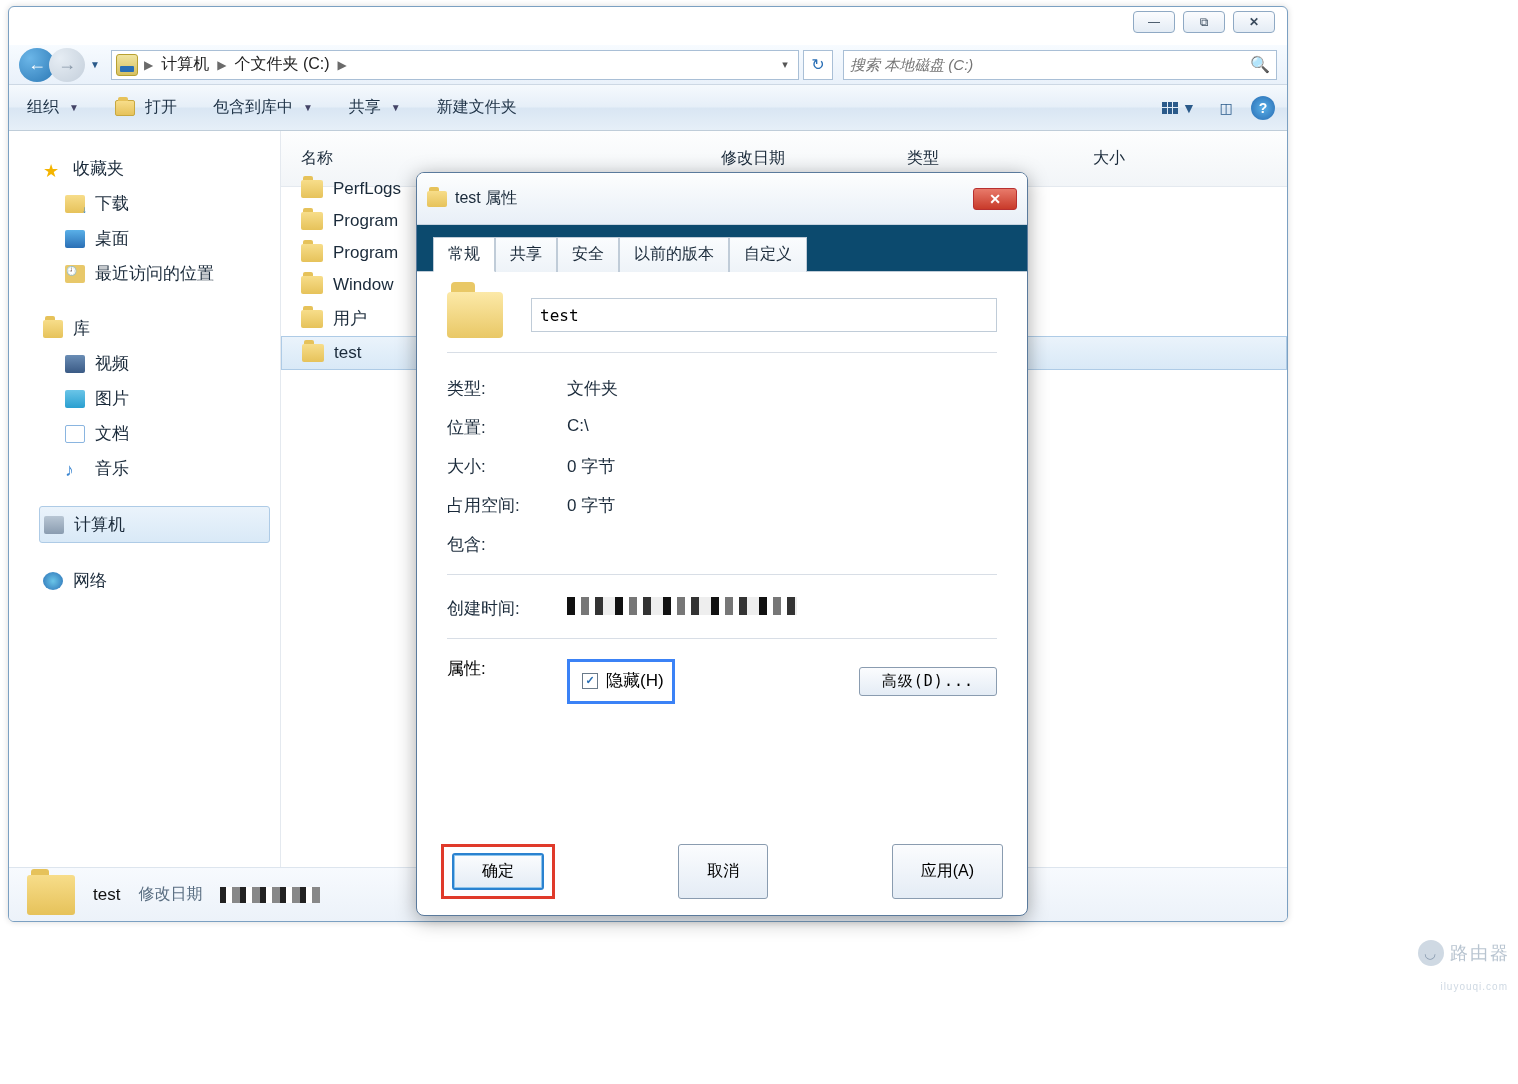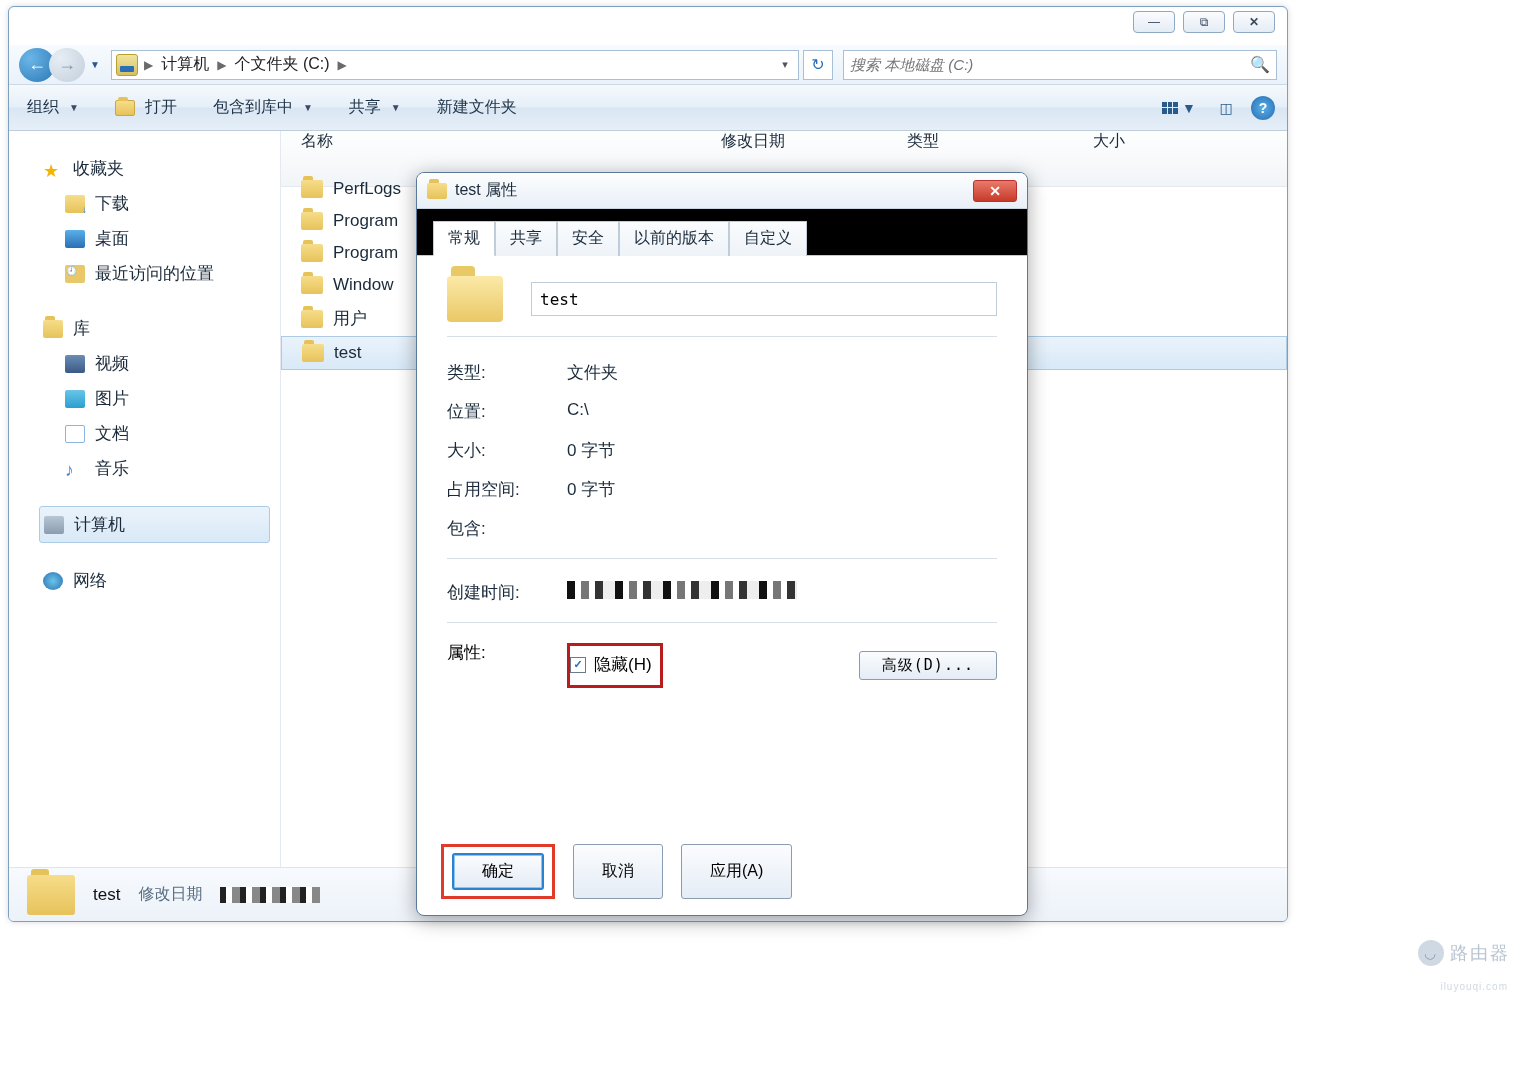--- a/index.html
+++ b/index.html
@@ -35,21 +35,21 @@
   .tb-folder-icon { width:20px;height:16px;background:linear-gradient(#f7dd8a,#e6c25a);border:1px solid #c8a840;border-radius:2px;position:relative; }
   .tb-folder-icon::before{content:"";position:absolute;top:-4px;left:2px;width:10px;height:4px;background:#e6c25a;border-radius:2px 2px 0 0;}
   .tb-right { margin-left:auto; display:flex; align-items:center; gap:10px; }
   .view-btn,.pane-btn,.help-btn { width:30px;height:24px;border:1px solid transparent;border-radius:3px;display:flex;align-items:center;justify-content:center;font-size:14px;color:#2a5a8a;cursor:pointer; }
   .view-btn { width:44px; position:relative; }
   .view-grid { width:16px;height:12px;display:grid;grid-template-columns:repeat(3,1fr);grid-template-rows:repeat(2,1fr);gap:1px; }
   .view-grid span{background:#2a5a8a;}
   .help-btn { color:#fff;background:radial-gradient(circle,#5ab0e8,#2a6fb5);border-radius:50%;width:24px;height:24px;font-weight:bold; }
 
   
-  .cols-hdr { position:absolute; top:124px; left:272px; right:0; height:56px; background:linear-gradient(#fdfefe,#f2f5f8); border-bottom:1px solid #e4e9ef; display:flex; font-size:16px; color:#1a2a3a; padding-left:20px; }
+  .cols-hdr { position:absolute; top:124px; left:272px; right:0; height:56px; background:linear-gradient(#fdfefe,#f2f5f8); border-bottom:1px solid #e4e9ef; display:flex; align-items:center; font-size:16px; color:#1a2a3a; padding-left:20px; }
   .col-name{flex:0 0 420px;} .col-mod{flex:0 0 186px;} .col-type{flex:0 0 186px;} .col-size{flex:0 0 160px;}
 
   
   .tree { position:absolute; top:124px; left:0; width:272px; bottom:54px; background:#fff; border-right:1px solid #e4e9ef; padding:20px 10px 10px 30px; }
   .tnode { display:flex;align-items:center;gap:10px;font-size:17px;color:#1a2a3a;padding:6px 4px;cursor:pointer;border-radius:3px; }
   .tnode.sel { background:linear-gradient(#eaf3fb,#d9e9f7); border:1px solid #aecbe6; }
   .tindent { padding-left:26px; }
   .tspace { height:20px; }
   .ticon { width:20px;height:18px;display:inline-block;flex-shrink:0; }
   .star { color:#f4b400;font-size:18px; }
@@ -77,48 +77,48 @@
   
   .details { position:absolute; left:0; right:0; bottom:0; height:54px; border-top:1px solid #dde5ee; background:linear-gradient(#f7fafe,#ecf2f9); display:flex;align-items:center;padding:4px 18px;gap:18px;font-size:16px;color:#2a3a4a; }
   .det-icon { width:48px;height:40px;background:linear-gradient(#f7dd8a,#e6c25a);border-radius:3px;position:relative; }
   .det-icon::before{content:"";position:absolute;top:-6px;left:4px;width:18px;height:6px;background:#e6c25a;border-radius:3px 3px 0 0;}
   .det-name{font-size:17px;color:#111;}
   .det-lbl{color:#5a6e82;}
   .det-redact{width:100px;height:16px;background:repeating-linear-gradient(90deg,#222 0 6px,#fff 6px 12px,#888 12px 20px);}
 
   
   .dialog { position:absolute; left:416px; top:172px; width:612px; height:744px; border:1px solid #5a7a9c; border-radius:8px; background:#fff; box-shadow:0 4px 20px rgba(0,0,0,.35); overflow:hidden; }
-  .dlg-title { height:36px; background:linear-gradient(#fdfefe,#e8eff7); border-bottom:1px solid #c8d4e0; display:flex;align-items:center;padding:0 10px;gap:8px; }
+  .dlg-title { height:52px; background:linear-gradient(#fdfefe,#e8eff7); border-bottom:1px solid #c8d4e0; display:flex;align-items:center;padding:0 10px;gap:8px; }
   .dlg-title .fi-folder{width:20px;height:16px;}
   .dlg-title-txt { font-size:16px;color:#1a2a3a;flex:1; }
   .dlg-close { width:44px;height:22px;border:1px solid #b83030;border-radius:3px;background:linear-gradient(#e87a6a,#c83a2a);color:#fff;display:flex;align-items:center;justify-content:center;font-weight:bold;cursor:pointer;font-size:14px; }
-  .tabs { display:flex; padding:12px 16px 0 16px; gap:0; border-bottom:1px solid #c0ccd8; background:#000000; }
+  .tabs { display:flex; padding:12px 16px 0 16px; gap:0; border-bottom:1px solid #c0ccd8; background:#0c4a6e; }
   .tab { padding:6px 14px; font-size:16px; color:#1a2a3a; border:1px solid #c0ccd8; border-bottom:none; background:linear-gradient(#fafcfe,#eef3f8); margin-bottom:-1px;cursor:pointer; }
   .tab.active { background:#fff; border-bottom:1px solid #fff; }
   .dlg-body { padding:20px 30px 12px 30px; }
   .dlg-icon-row { display:flex;align-items:center;gap:28px;margin-bottom:16px;padding-bottom:14px;border-bottom:1px solid #d8dee6; }
   .big-folder { width:56px;height:46px;background:linear-gradient(#fce9a8,#e9c866);border-radius:4px;position:relative; }
   .big-folder::before{content:"";position:absolute;top:-10px;left:4px;width:24px;height:10px;background:#e9c866;border-radius:4px 4px 0 0;}
   .name-input { flex:1;height:34px;border:1px solid #c0ccd8;padding:4px 8px;font-size:16px;font-family:Consolas,monospace; }
   .prop-row { display:flex; padding:8px 0; font-size:17px; color:#1a2a3a; }
   .prop-lbl { flex:0 0 120px; }
   .prop-val { flex:1; }
   .sep-line { height:1px;background:#d8dee6;margin:10px 0 14px 0; }
   .redact-val { width:230px;height:18px;background:repeating-linear-gradient(90deg,#111 0 8px,#fff 8px 14px,#777 14px 22px,#fff 22px 28px,#333 28px 36px,#eee 36px 48px); }
   .attr-section { display:flex; font-size:17px; }
   .attr-lbl { flex:0 0 120px;padding-top:4px; }
   .attr-col { flex:1; }
   .chk-row { display:flex;align-items:center;gap:8px;padding:3px 0; }
   .chk { width:16px;height:16px;border:1px solid #6a7a8a;background:#fff;display:flex;align-items:center;justify-content:center;font-size:11px;color:#2a6fb5;flex-shrink:0; }
   .chk.tri { background:linear-gradient(#3a85d0,#2a6fb5); }
   .chk.tri::after{content:"";width:8px;height:8px;background:#fff;}
   .chk.on::after{content:"✓";font-weight:bold;}
-  .red-box { border:3px solid #b91c1c; padding:4px 8px 6px 0; display:inline-flex;justify-content:flex-end; }
+  .red-box { border:3px solid #3b82f6; padding:4px 8px 6px 12px; display:inline-flex;justify-content:flex-end; }
   .adv-btn { float:right; padding:4px 22px; border:1px solid #8a9cb0;border-radius:3px;background:linear-gradient(#fbfcfe,#e4ecf5);font-size:15px;cursor:pointer;font-family:SimSun,monospace;letter-spacing:1px; }
-  .dlg-btns { position:absolute; bottom:16px; left:0; right:0; display:flex; justify-content:flex-start; gap:18px; padding:0 24px; }
+  .dlg-btns { position:absolute; bottom:16px; left:0; right:0; display:flex; justify-content:space-between; gap:6px; padding:0 24px; }
   .dlg-btn { padding:6px 28px; border:1px solid #8a9cb0; border-radius:3px; background:linear-gradient(#fbfcfe,#e4ecf5); font-size:16px; cursor:pointer; }
   .dlg-btn.ok { border:2px solid #2a82d0; box-shadow:0 0 0 1px #8ec5ec inset; }
   .ok-wrap { border:3px solid #e03a2a; padding:6px 8px; display:inline-block; }
 
   
   .watermark { position:absolute; right:8px; bottom:118px; font-size:18px; color:#b8c4d0; letter-spacing:2px; display:flex;align-items:center;gap:6px; }
   .wm-logo{width:26px;height:26px;border-radius:50%;background:#cfd9e3;display:flex;align-items:center;justify-content:center;font-size:14px;color:#8a9cb0;}
   .wm-sub{position:absolute;right:10px;bottom:92px;font-size:10px;color:#cfd9e3;letter-spacing:1px;}
 </style>
 </head>

